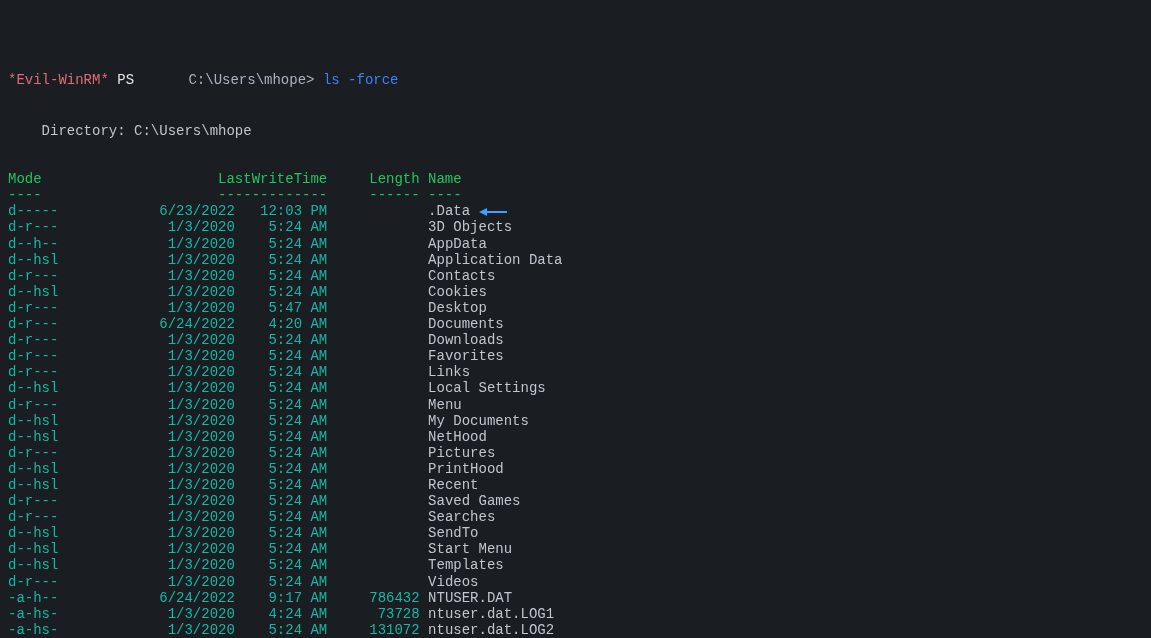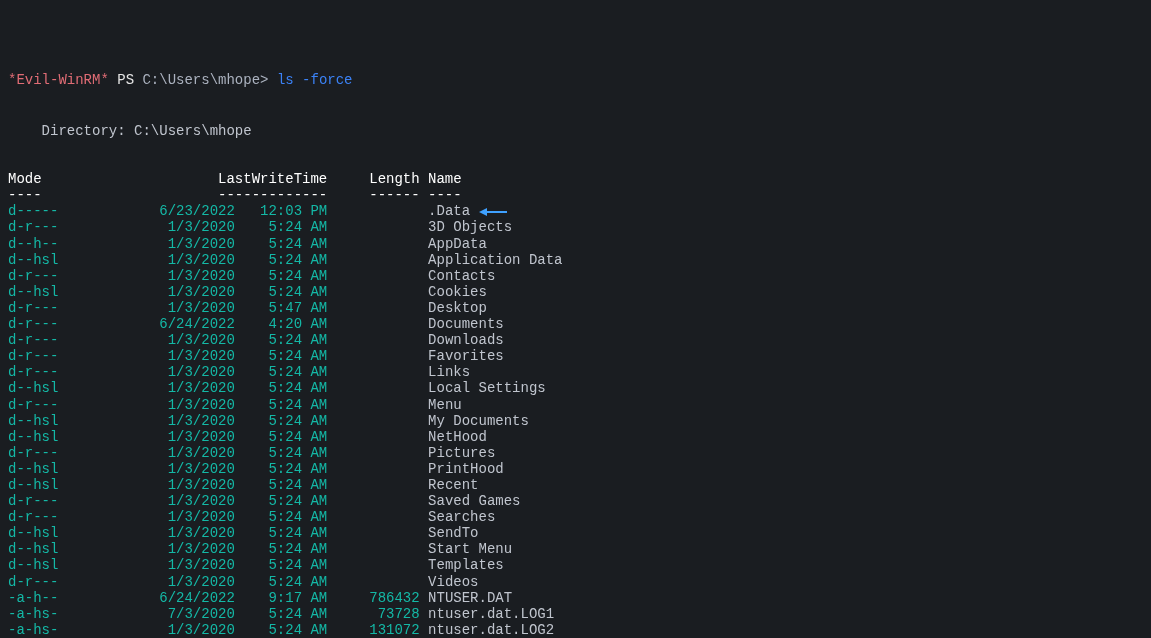--- a/index.html
+++ b/index.html
@@ -11,22 +11,22 @@
     margin: 0;
     padding: 8px;
     white-space: pre;
     width: 1151px;
     box-sizing: border-box;
   }
   .prompt-line { margin-bottom: 2px; }
   .red { color: #e06c75; }
   .yellow { color: #e5e5e5; }
   .white { color: #3b82f6; }
-  .path { color: #abb2bf; }
-  .header { color: #ffffff; }
+  .path { color: #abb2bf; margin-left: 46px; }
+  .header { color: #22c55e; }
   .row { color: #14b8a6; }
   .arrow {
     display: inline-block;
     color: #3fa1ff;
     font-weight: bold;
     vertical-align: middle;
   }
 </style>
 </head>
 <body>
@@ -61,21 +61,21 @@
 <span class="row">d-r---             1/3/2020    5:24 AM            </span><span>Pictures</span>
 <span class="row">d--hsl             1/3/2020    5:24 AM            </span><span>PrintHood</span>
 <span class="row">d--hsl             1/3/2020    5:24 AM            </span><span>Recent</span>
 <span class="row">d-r---             1/3/2020    5:24 AM            </span><span>Saved Games</span>
 <span class="row">d-r---             1/3/2020    5:24 AM            </span><span>Searches</span>
 <span class="row">d--hsl             1/3/2020    5:24 AM            </span><span>SendTo</span>
 <span class="row">d--hsl             1/3/2020    5:24 AM            </span><span>Start Menu</span>
 <span class="row">d--hsl             1/3/2020    5:24 AM            </span><span>Templates</span>
 <span class="row">d-r---             1/3/2020    5:24 AM            </span><span>Videos</span>
 <span class="row">-a-h--            6/24/2022    9:17 AM     786432 </span><span>NTUSER.DAT</span>
-<span class="row">-a-hs-             7/3/2020    5:24 AM      73728 </span><span>ntuser.dat.LOG1</span>
+<span class="row">-a-hs-             1/3/2020    4:24 AM      73728 </span><span>ntuser.dat.LOG1</span>
 <span class="row">-a-hs-             1/3/2020    5:24 AM     131072 </span><span>ntuser.dat.LOG2</span>
 <span class="row">-a-hs-             1/3/2020    5:27 AM      65536 </span><span>NTUSER.DAT{1c3790b4-b8ad-11e8-aa21-e41d2d101530}.TM.blf</span>
 
 
 
 </div>
 
 
 
 

